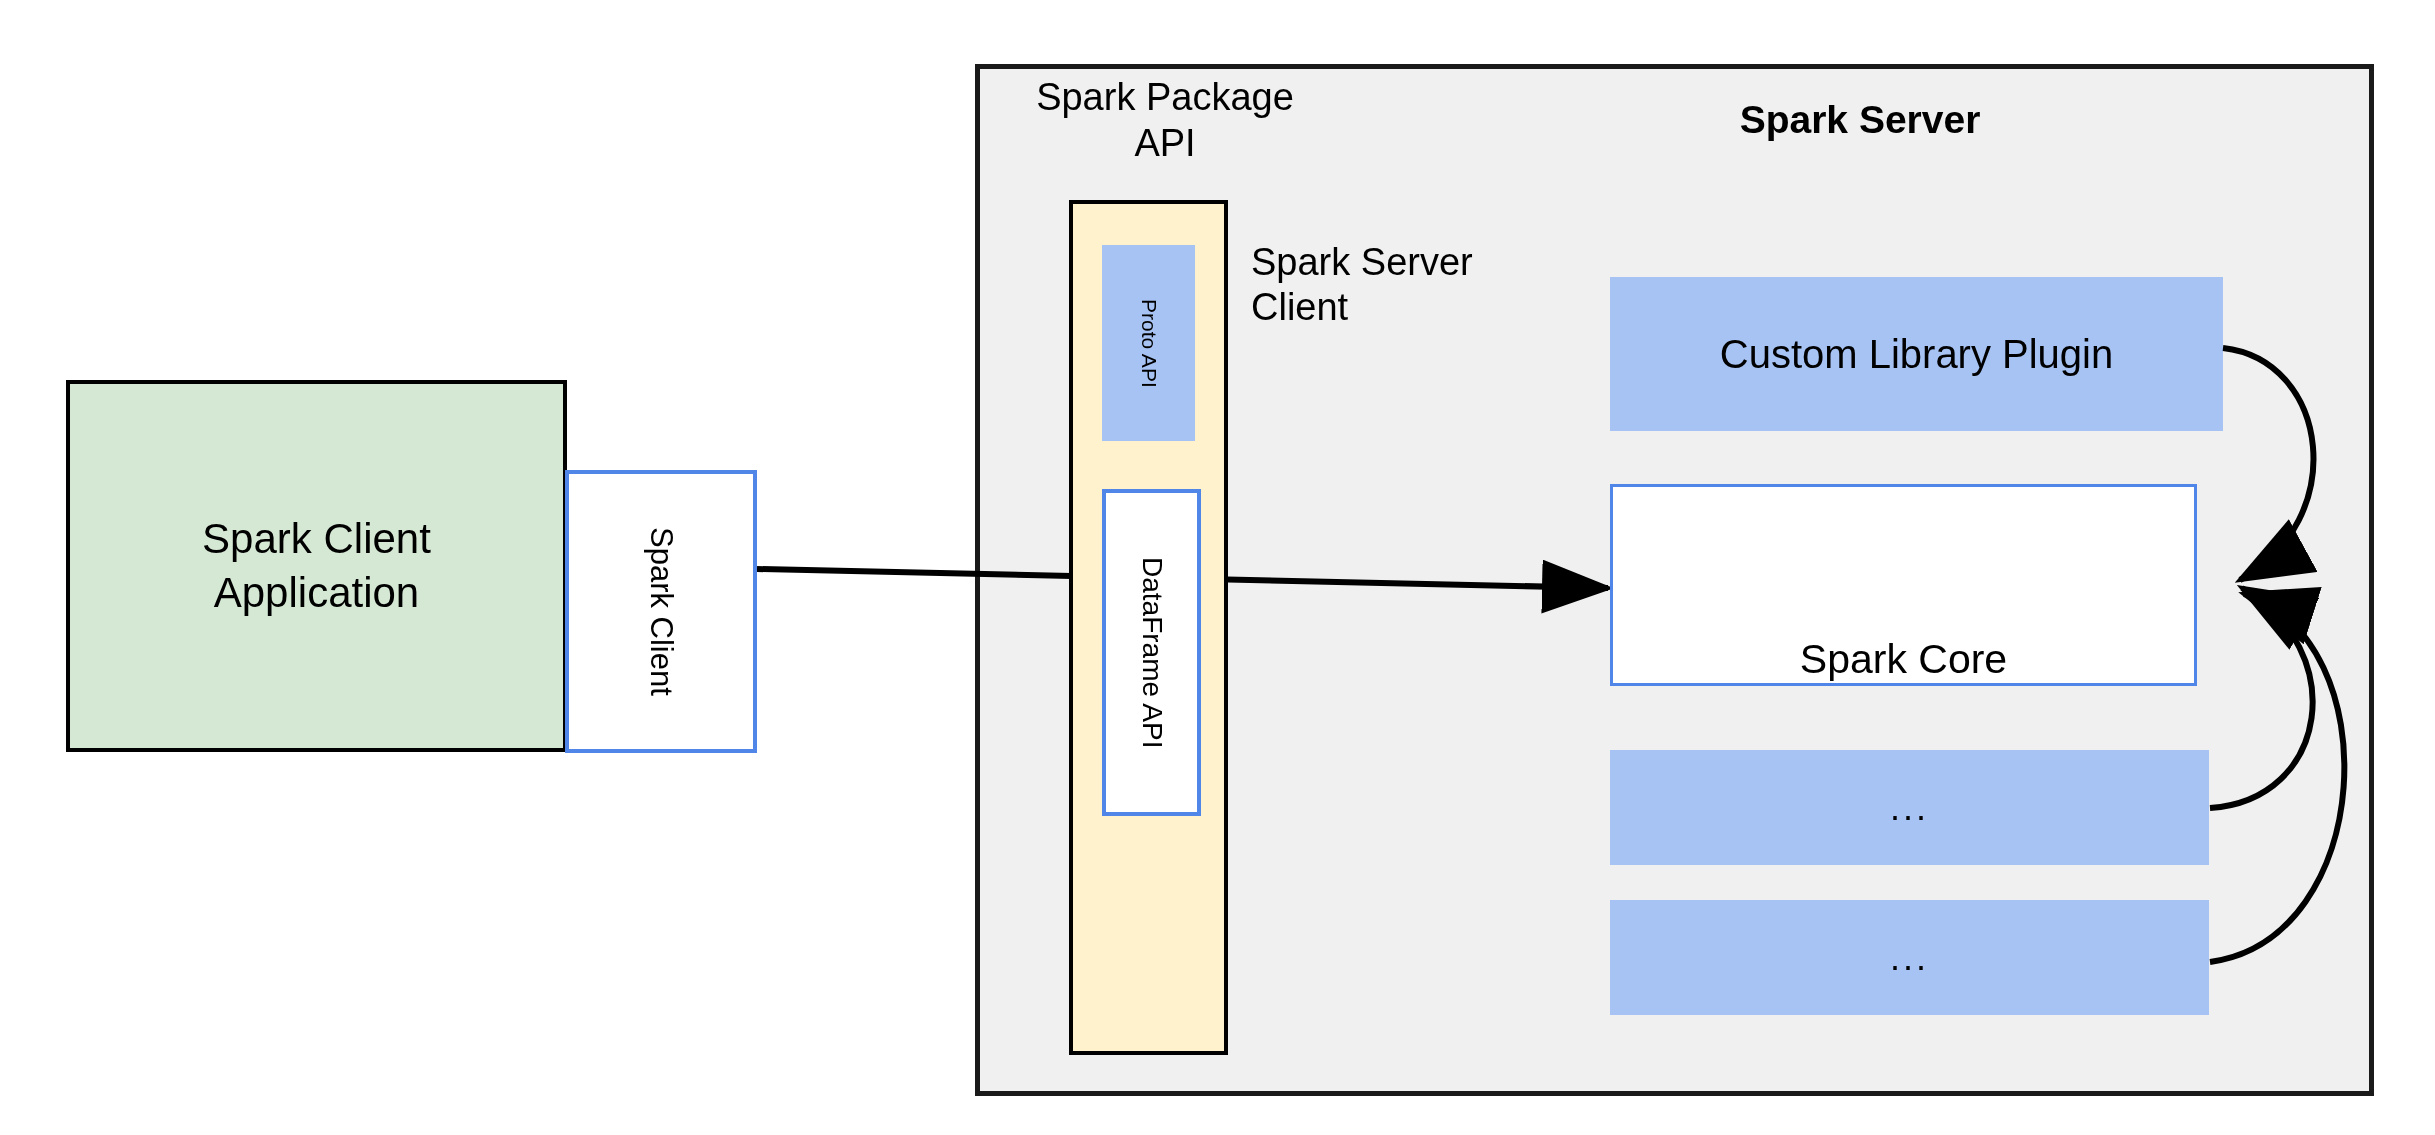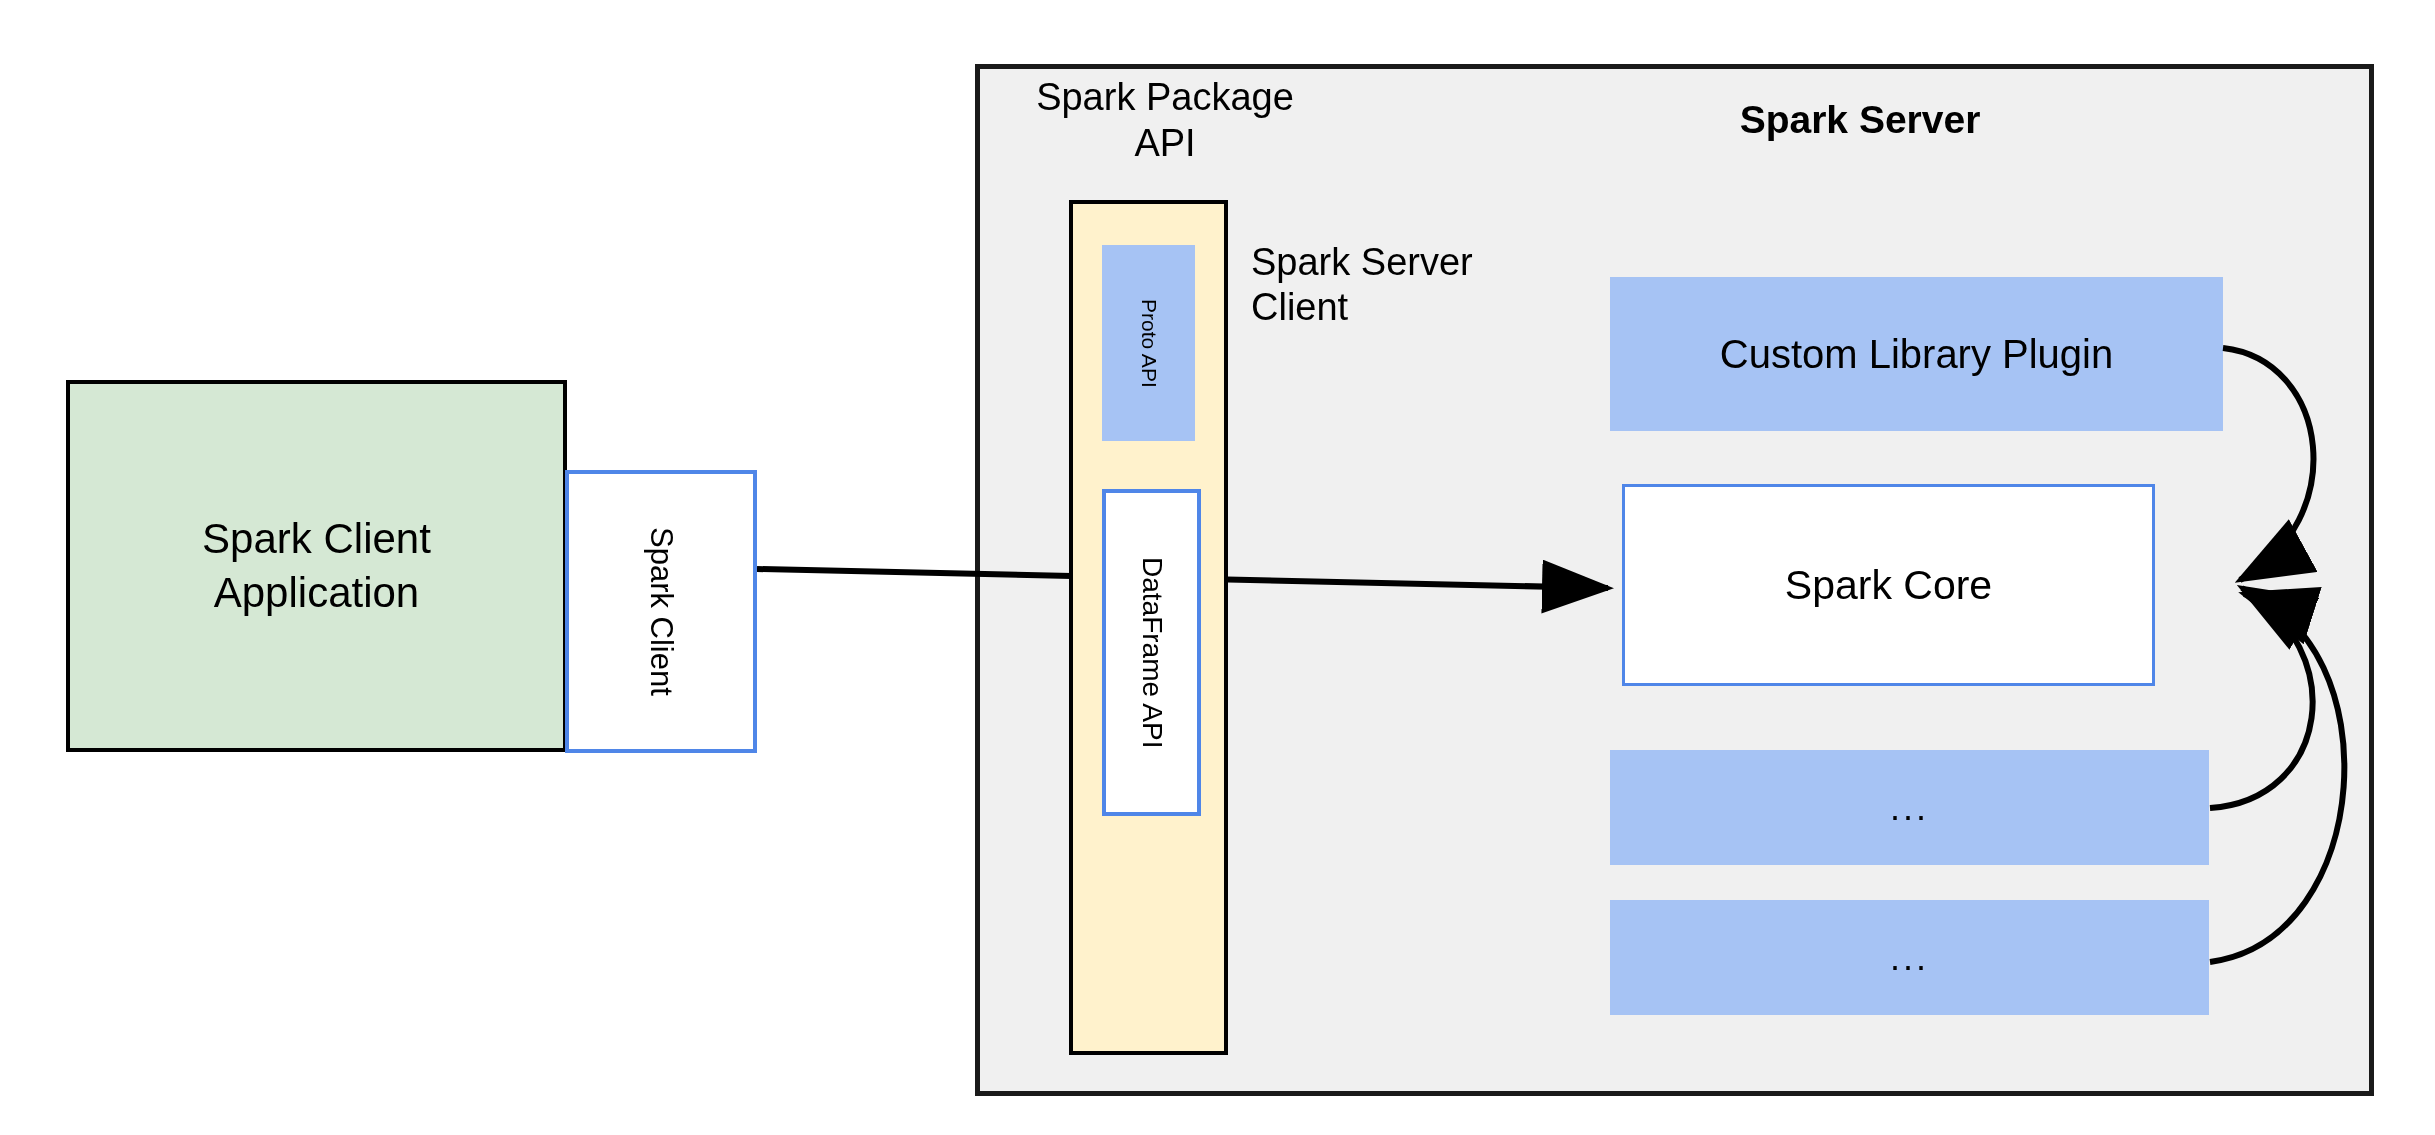--- a/index.html
+++ b/index.html
@@ -110,27 +110,26 @@
 
   
   .plugin-box {
     left: 1610px; top: 277px; width: 613px; height: 154px;
     background: #a6c3f4;
     display: flex; align-items: center; justify-content: center;
     font-size: 40px;
     z-index: 4;
   }
   .spark-core {
-    left: 1610px; top: 484px; width: 533px; height: 202px;
+    left: 1610px; top: 484px; width: 587px; height: 202px;
     background: #ffffff;
     border: 3px solid #4f86e8;
-    display: flex; align-items: center; justify-content: center;
+    display: flex; align-items: flex-end; justify-content: center;
     font-size: 41px;
     z-index: 4;
-    margin-left: 12px;
   }
   .dots-box-1 {
     left: 1610px; top: 750px; width: 599px; height: 115px;
     background: #a6c3f4;
     display: flex; align-items: center; justify-content: center;
     font-size: 36px;
     letter-spacing: 3px;
     z-index: 4;
   }
   .dots-box-2 {

